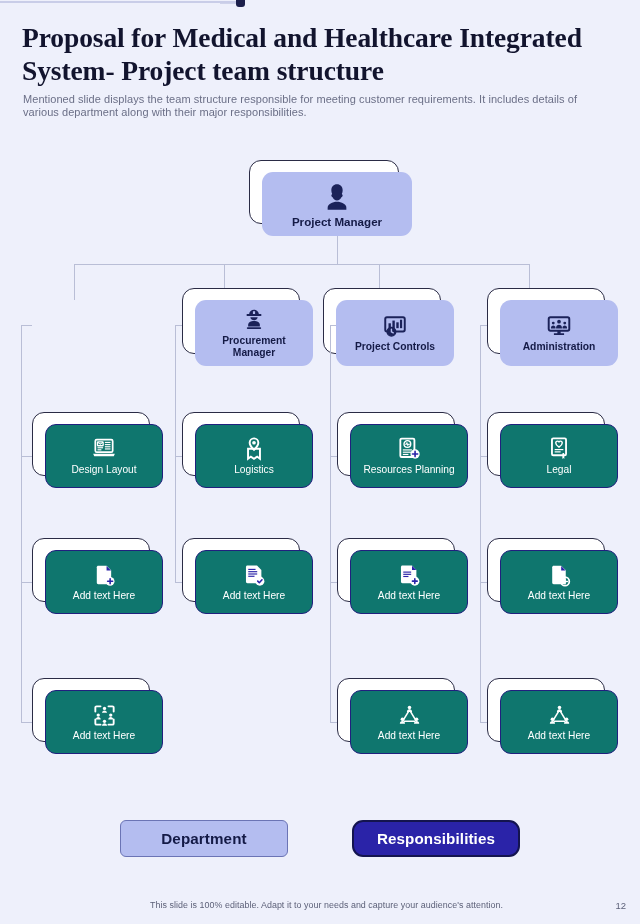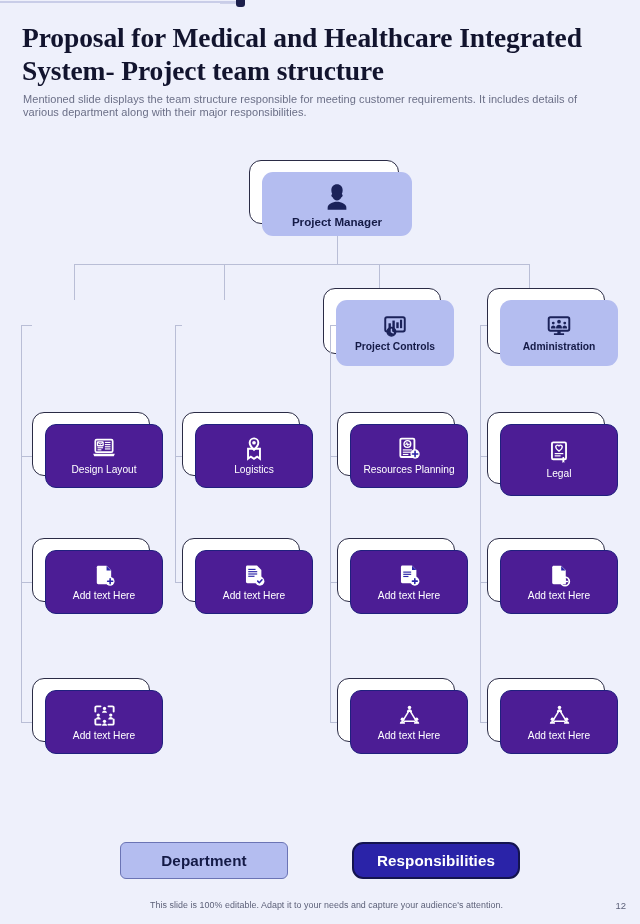--- a/index.html
+++ b/index.html
@@ -120,21 +120,21 @@
     justify-content: center;
     gap: 2px;
     padding: 4px 6px;
   }
 
   .node.dept .front {
     background: #b4bdf0;
     color: #141a46;
   }
   .node.resp .front {
-    background: #4c1d95;
+    background: #0f766e;
     color: #ffffff;
     border: 1px solid #20207e;
   }
 
   .node .ico {
     display: block;
     line-height: 0;
   }
   .node .lbl {
     font-size: 10.3px;
@@ -153,21 +153,20 @@
   .legend-btn {
     position: absolute;
     height: 37px;
     border-radius: 6px;
     display: flex;
     align-items: center;
     justify-content: center;
     font-size: 15.2px;
     font-weight: bold;
     letter-spacing: 0.1px;
-    margin-top: 22px;
   }
   .legend-btn.dept {
     background: #b4bdf0;
     color: #141a46;
     border: 1px solid #6b74b5;
   }
   .legend-btn.resp {
     background: #2a23a8;
     color: #ffffff;
     border: 2px solid #14144f;
@@ -269,20 +268,32 @@
             <circle cx="12" cy="17.6" r="1.6"></circle>
             <path d="M9.6 21.8c0-1.3 1.1-2.3 2.4-2.3s2.4 1 2.4 2.3H9.6z"></path>
           </svg></span>
         <span class="lbl">Add text Here</span>
       </div>
     </div>
     <div class="line h" style="left: 21px; top: 722px; width: 11px;"></div>
     <div class="line h" style="left: 21px; top: 325px; width: 11px;"></div>
     <div class="line v" style="left: 21px; top: 325px; height: 397px;"></div>
     <div class="line v" style="left: 224px; top: 264px; height: 36px;"></div>
+    <div class="node dept" style="left: 195px; top: 300px; width: 118px; height: 66px;">
+      <div class="back"></div>
+      <div class="front">
+        <span class="ico"><svg width="26" height="26" viewBox="0 0 24 24" fill="#1b2259" xmlns="http://www.w3.org/2000/svg">
+            <path d="M12 2.6c-2.4 0-4.2 1.6-4.5 3.8H6c-.5 0-.9.4-.9.9s.4.9.9.9h12c.5 0 .9-.4.9-.9s-.4-.9-.9-.9h-1.5c-.3-2.2-2.1-3.8-4.5-3.8zm-1 1.4h2v2.4h-2V4z"></path>
+            <path d="M8.6 9.4c.3 1.6 1.7 2.8 3.4 2.8s3.1-1.2 3.4-2.8H8.6z"></path>
+            <path d="M12 13c-3 0-5.4 1.5-5.4 3.4V18h10.8v-1.6c0-1.9-2.4-3.4-5.4-3.4z"></path>
+            <rect x="5.4" y="18.7" width="13.2" height="1.5" rx="0.7"></rect>
+          </svg></span>
+        <span class="lbl">Procurement Manager</span>
+      </div>
+    </div>
     <div class="node resp" style="left: 195px; top: 424px; width: 118px; height: 64px;">
       <div class="back"></div>
       <div class="front">
         <span class="ico"><svg width="26" height="26" viewBox="0 0 24 24" fill="#ffffff" xmlns="http://www.w3.org/2000/svg">
             <path d="M12 2.2c-2.2 0-4 1.8-4 4 0 2.7 4 6.6 4 6.6s4-3.9 4-6.6c0-2.2-1.8-4-4-4z" fill="none" stroke="#ffffff" stroke-width="1.8"></path>
             <circle cx="12" cy="6.2" r="1.7"></circle>
             <path d="M6.5 11.8h11v9.2l-2.6-2-2.9 2-2.9-2-2.6 2v-9.2z" fill="none" stroke="#ffffff" stroke-width="1.8"></path>
           </svg></span>
         <span class="lbl">Logistics</span>
       </div>
@@ -383,21 +394,21 @@
             <path d="M9.3 13.5c0-1.5 1.2-2.6 2.7-2.6s2.7 1.1 2.7 2.6v.8H9.3v-.8z"></path>
             <circle cx="6.7" cy="9.3" r="1.3"></circle>
             <path d="M4.6 13.6c0-1.2.9-2.1 2.1-2.1s2.1.9 2.1 2.1v.7H4.6v-.7z"></path>
             <circle cx="17.3" cy="9.3" r="1.3"></circle>
             <path d="M15.2 13.6c0-1.2.9-2.1 2.1-2.1s2.1.9 2.1 2.1v.7h-4.2v-.7z"></path>
             <path d="M10.5 16.4h3v2.2h3.2v1.6H7.3v-1.6h3.2v-2.2z"></path>
           </svg></span>
         <span class="lbl">Administration</span>
       </div>
     </div>
-    <div class="node resp" style="left: 500px; top: 424px; width: 118px; height: 72px;">
+    <div class="node resp" style="left: 500px; top: 424px; width: 118px; height: 64px;">
       <div class="back"></div>
       <div class="front">
         <span class="ico"><svg width="26" height="26" viewBox="0 0 24 24" fill="#ffffff" xmlns="http://www.w3.org/2000/svg">
             <rect x="5.5" y="2.2" width="13" height="15.6" rx="1.2" fill="none" stroke="#ffffff" stroke-width="1.7"></rect>
             <path d="M12 10.2s-3-1.9-3-3.7c0-1 .8-1.8 1.7-1.8.6 0 1 .3 1.3.7.3-.4.7-.7 1.3-.7.9 0 1.7.8 1.7 1.8 0 1.8-3 3.7-3 3.7z" fill="none" stroke="#ffffff" stroke-width="1.3"></path>
             <rect x="8" y="12" width="8" height="1.1"></rect>
             <rect x="8" y="14.1" width="5.5" height="1.1"></rect>
             <path d="M15.1 16.6c0-.5.4-.9.9-.9s.9.4.9.9v4.6l-.9-1-.9 1v-4.6z"></path>
           </svg></span>
         <span class="lbl">Legal</span>

